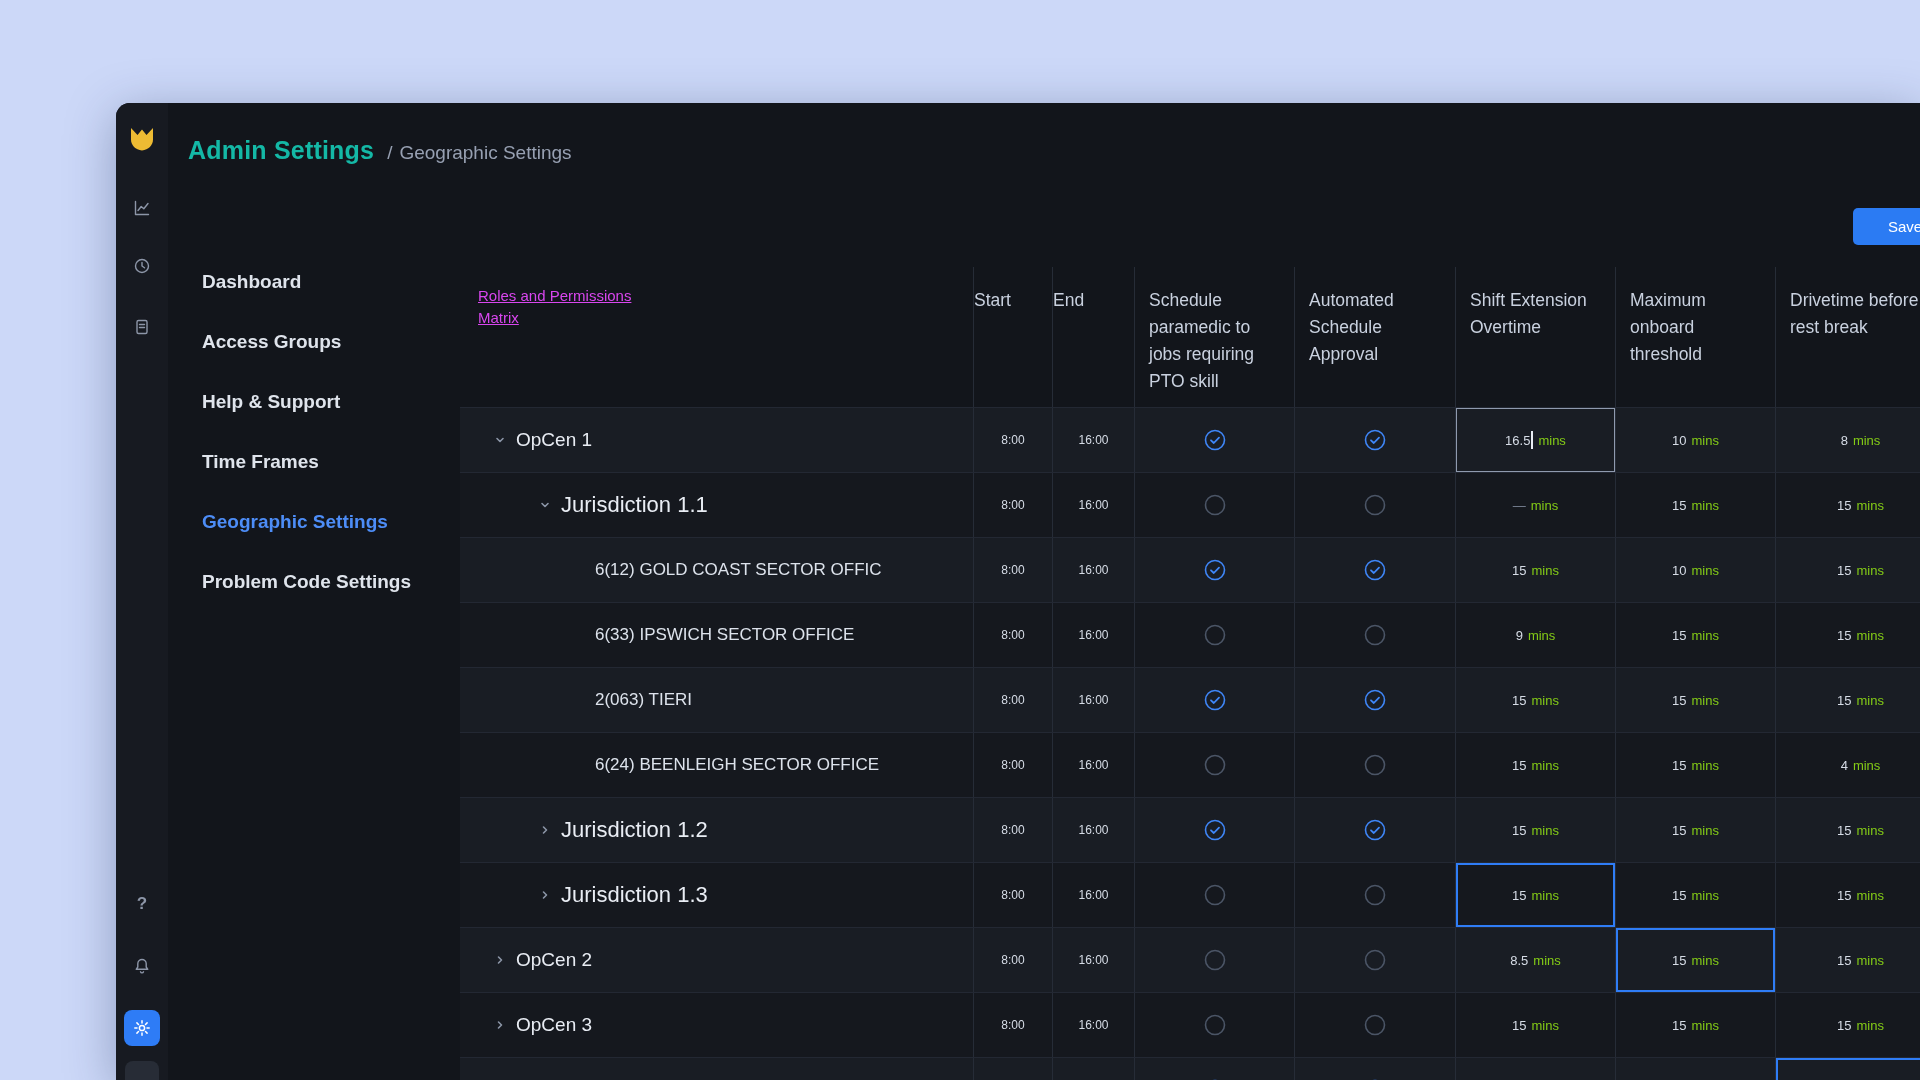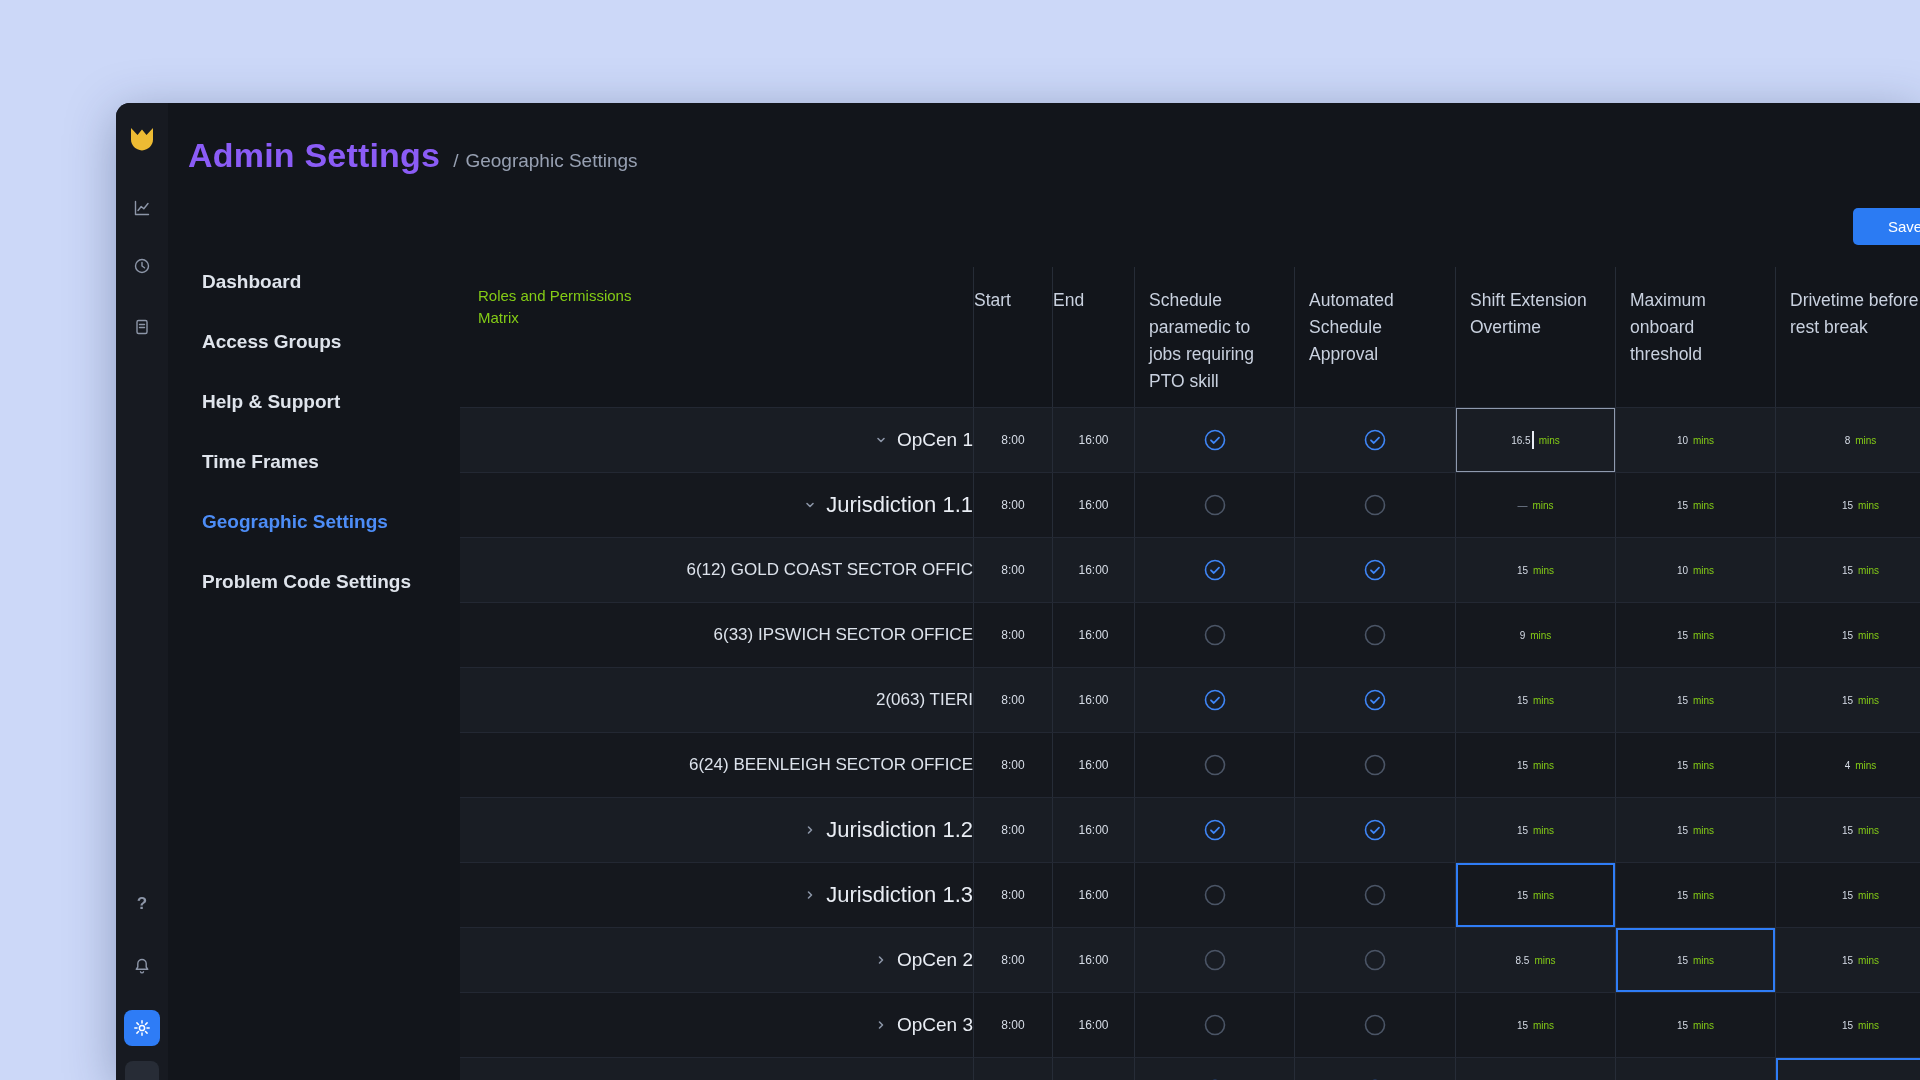--- a/index.html
+++ b/index.html
@@ -24,21 +24,21 @@
   .rail-btn{
     position:absolute; left:8px; width:36px; height:36px;
     background:none; border:none; border-radius:8px;
     display:flex; align-items:center; justify-content:center;
     cursor:pointer; color:#8d96a8; font-size:17px; font-weight:700;
   }
   .rail-btn.active{ background:#2e7cf6; color:#ffffff; }
   .rail-avatar{ position:absolute; left:9px; top:958px; width:34px; height:34px; border-radius:8px; background:#272c36; }
   
   .page-header{ position:absolute; left:72px; top:33px; display:flex; align-items:baseline; }
-  .title{ font-size:34px; font-weight:600; color:#8b5cf6; letter-spacing:.2px; }
+  .title{ font-size:25px; font-weight:600; color:#14b8a6; letter-spacing:.2px; }
   .crumb-sep{ font-size:19px; color:#97a0b2; margin-left:13px; }
   .crumb{ font-size:19px; color:#97a0b2; margin-left:7px; }
   .save-btn{
     position:absolute; left:1737px; top:105px; width:104px; height:37px;
     background:#2b7bf3; color:#ffffff; font-size:15px; font-family:inherit;
     border:none; border-radius:5px; cursor:pointer;
   }
   
   .nav{ position:absolute; left:86px; top:149px; width:250px;font-weight:bold; }
   .nav-item{ height:60px; display:flex; align-items:center; font-size:19px; color:#dfe4ec; cursor:pointer; }
@@ -51,34 +51,34 @@
   .trow.odd{ background:#191d24; }
   .trow.even{ background:#15181e; }
   .tcell{ position:relative; }
   .trow > .tcell + .tcell{ border-left:1px solid #262c37; }
   
   .hcell{ padding:20px 14px 0; }
   .hlabel{ font-size:17.5px; line-height:27px; color:#c9d1df; }
   .h-start .hlabel,.h-end .hlabel{ text-align:left; }
   .h-start,.h-end{ padding-left:0; padding-right:0; }
   .corner{ padding:18px 0 0 18px; }
-  .corner-text{ width:180px; font-size:15px; line-height:22px; color:#84cc16; }
+  .corner-text{ width:180px; font-size:15px; line-height:22px; color:#d946ef;text-decoration:underline; }
   
-  .tree{ display:flex; align-items:center;justify-content:flex-end; }
+  .tree{ display:flex; align-items:center; }
   .tree.lvl0{ padding-left:34px; }
   .tree.lvl1{ padding-left:79px; }
   .tree.lvl2{ padding-left:135px; }
   .chev{ width:12px; height:12px; margin-right:10px; display:flex; align-items:center; cursor:pointer; flex:0 0 auto; }
   .tlabel{ color:#e9edf4; font-size:22px; white-space:nowrap; }
   .tree.lvl0 .tlabel{ font-size:19px; }
   .tlabel.small{ font-size:17px; color:#dde3ec; }
   .time{ display:flex; align-items:center; justify-content:center; font-size:12px; color:#d6dce6; cursor:text; }
   .check{ display:flex; align-items:center; justify-content:center; cursor:pointer; }
   .check svg{ display:block; }
-  .num{ display:flex; align-items:center; justify-content:center; gap:5px; font-size:10px; cursor:text; }
+  .num{ display:flex; align-items:center; justify-content:center; gap:5px; font-size:13px; cursor:text; }
   .num .val{ color:#d6dce6; }
   .num .val.dash{ color:#7c8698; }
   .num .unit{ color:#84cc16; }
   .num.sel{ box-shadow:inset 0 0 0 2px #2f7df6; }
   .num.editing{ box-shadow:inset 0 0 0 1px #8f9aae; }
   .caret{ width:2px; height:18px; background:#e8ecf3; display:inline-block; margin-left:-4px; }
 </style>
 </head>
 <body>
 

